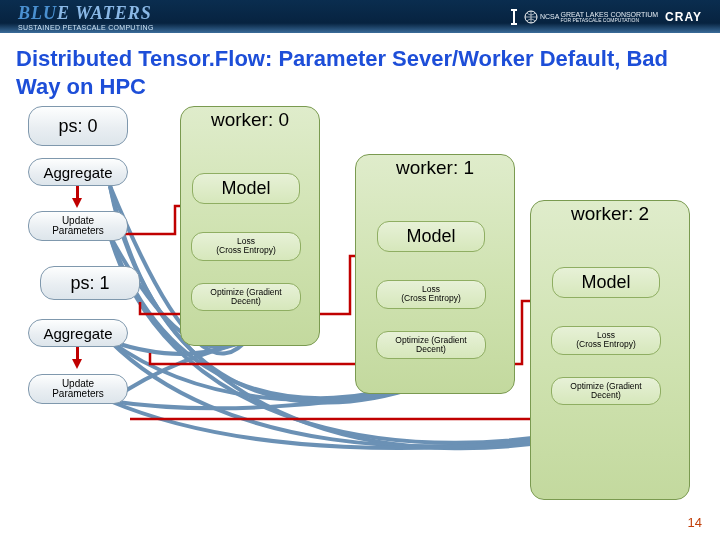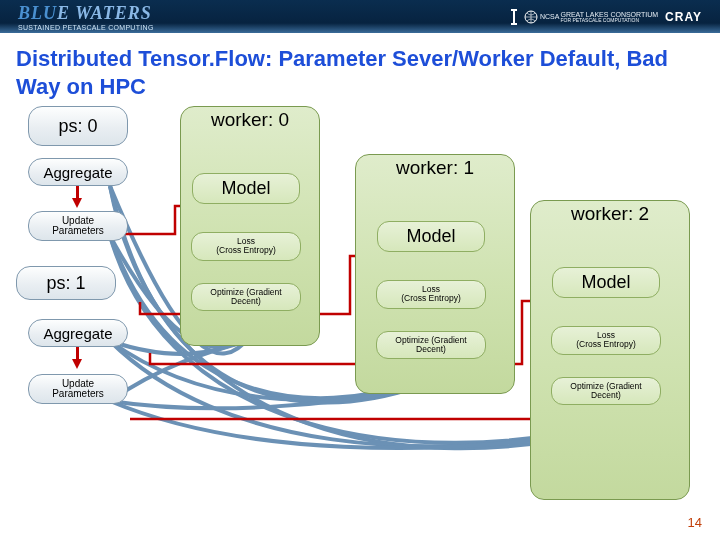--- a/index.html
+++ b/index.html
@@ -108,21 +108,21 @@
       <span>ps: 0</span>
     </div>
   <div class="round-btn round-small" style="left:28px; top:52px; width:100px; height:28px;">
       <span>Aggregate</span>
     </div>
   <div class="arrow-stem" style="left:76px; top:80px; height:14px;"></div>
   <div class="arrow-down" style="left:72px; top:92px;"></div>
   <div class="round-btn round-xs" style="left:28px; top:105px; width:100px; height:30px; white-space:pre;"><span>Update
 Parameters</span></div>
 
-  <div class="round-btn" style="left:16px; top:160px; width:100px; height:34px;">
+  <div class="round-btn" style="left:40px; top:160px; width:100px; height:34px;">
       <span>ps: 1</span>
     </div>
   <div class="round-btn round-small" style="left:28px; top:213px; width:100px; height:28px;">
       <span>Aggregate</span>
     </div>
   <div class="arrow-stem" style="left:76px; top:241px; height:14px;"></div>
   <div class="arrow-down" style="left:72px; top:253px;"></div>
   <div class="round-btn round-xs" style="left:28px; top:268px; width:100px; height:30px; white-space:pre;"><span>Update
 Parameters</span></div>
 

